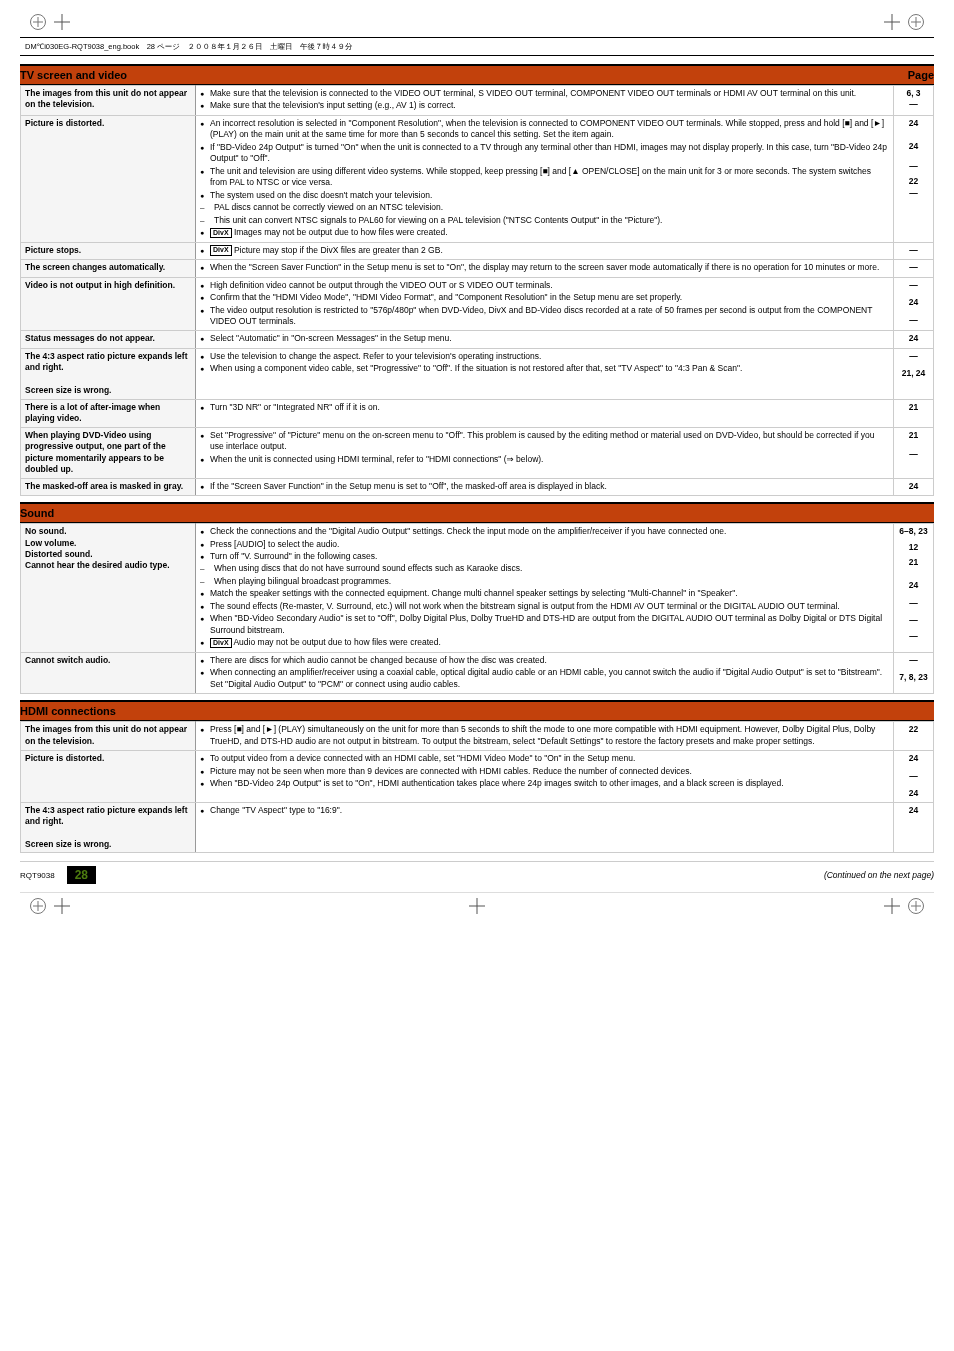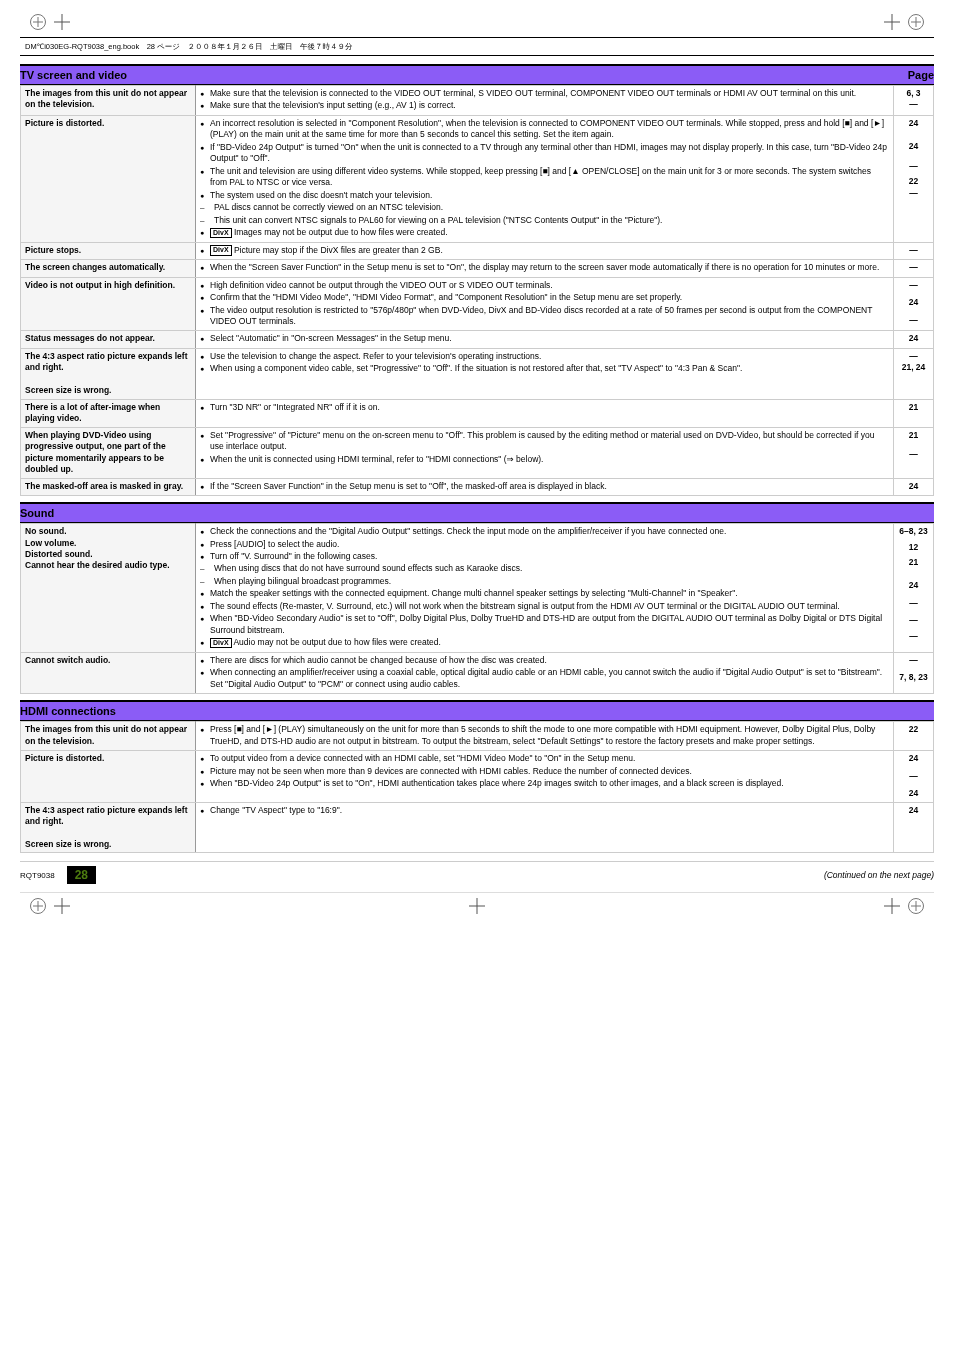--- a/index.html
+++ b/index.html
@@ -17,21 +17,21 @@
       width: 954px;
       min-height: 1351px;
       background: #fff;
       padding: 10px 20px;
       position: relative;
     }
 
     .section-title {
       font-size: 11px;
       font-weight: bold;
-      background: #8b5cf6;
+      background: #c2410c;
       padding: 3px 0;
       margin-top: 6px;
       margin-bottom: 0;
       display: flex;
       justify-content: space-between;
       border-top: 2px solid #000;
       border-bottom: 1px solid #000;
     }
 
     .section-title span {
@@ -275,21 +275,21 @@
       <tr>
         <td class="problem-col">The 4:3 aspect ratio picture expands left and right.<br><br>Screen size is wrong.</td>
         <td class="solution-col">
           <ul class="bullet-list">
             <li>Use the television to change the aspect. Refer to your television's operating instructions.</li>
             <li>When using a component video cable, set "Progressive" to "Off". If the situation is not restored after that, set "TV Aspect" to "4:3 Pan &amp; Scan".</li>
           </ul>
         </td>
         <td class="page-col">
           <div>—</div>
-          <div style="">21, 24</div>
+          <div style="margin-top:6px;">21, 24</div>
         </td>
       </tr>
 
       <tr>
         <td class="problem-col">There is a lot of after-image when playing video.</td>
         <td class="solution-col">
           <ul class="bullet-list">
             <li>Turn "3D NR" or "Integrated NR" off if it is on.</li>
           </ul>
         </td>

